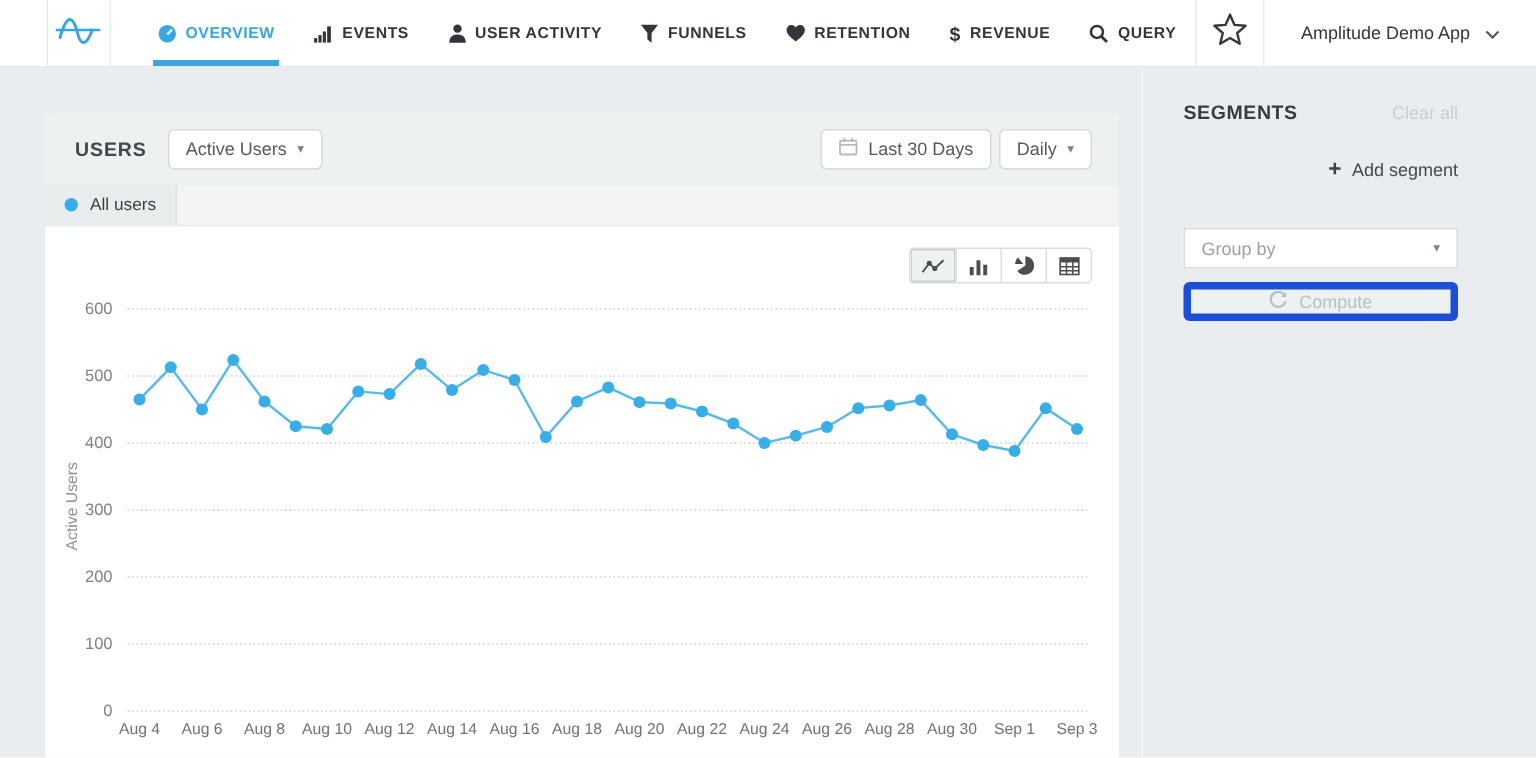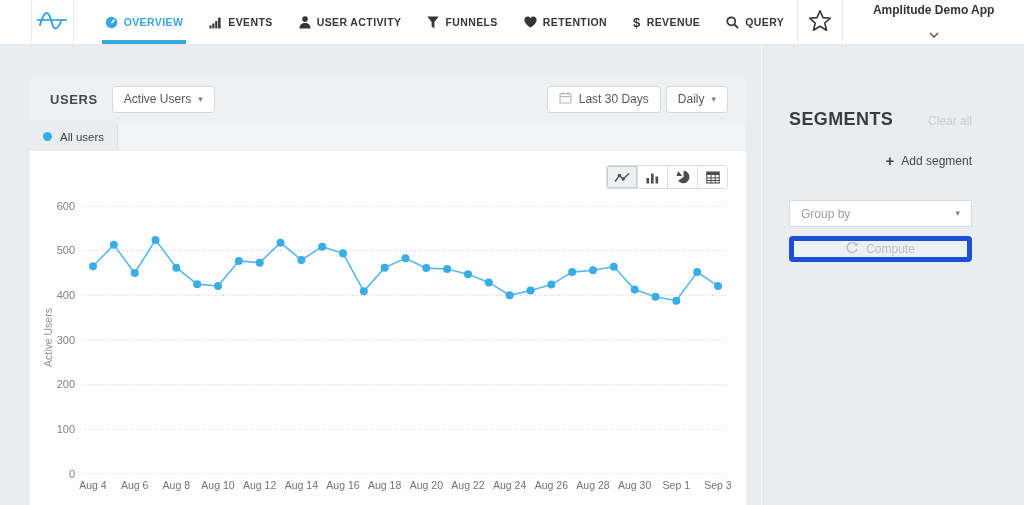--- a/index.html
+++ b/index.html
@@ -14,21 +14,21 @@
     display:flex; align-items:center; justify-content:center; }
   .nav-tabs { display:flex; align-items:stretch; margin-left:18px; flex:1; }
   .nav-tab { position:relative; display:flex; align-items:center; gap:6px; padding:0 13px;
     font-size:10.5px; font-weight:bold; letter-spacing:.4px; color:#32353a; cursor:pointer; white-space:nowrap; }
   .nav-tab svg { display:block; }
   .nav-tab.active { color:#38a6e0; }
   .nav-tab.active::after { content:""; position:absolute; left:10px; right:10px; bottom:0; height:4px; background:#38a6e0; }
   .star-box { width:53px; border-left:1px solid #e8ebed; border-right:1px solid #e8ebed;
     display:flex; align-items:center; justify-content:center; cursor:pointer; }
   .app-box { width:209px; display:flex; align-items:center; justify-content:center; gap:10px;
-    font-size:12px; font-weight:bold; color:#32353a; cursor:pointer;flex-direction:column; }
+    font-size:12px; font-weight:normal; color:#32353a; cursor:pointer; }
 
   
   .main-bg { position:absolute; top:45px; left:0; right:0; bottom:0; background:#e9edef; }
 
   .card { position:absolute; left:30px; top:75px; width:716px; height:450px; }
   .card-header { height:48px; background:#eef1f2; border-radius:4px 4px 0 0;
     display:flex; align-items:center; padding:0 18px 0 20px; }
   .users-label { font-size:13px; font-weight:bold; color:#43484c; letter-spacing:.6px; margin-right:14px; }
   .btn { height:27px; background:#fff; border:1px solid #d5dadd; border-radius:4px;
     display:inline-flex; align-items:center; gap:7px; padding:0 11px; font-size:12px; color:#55595d; cursor:pointer; }
@@ -51,21 +51,21 @@
 
   .ylabel { position:absolute; left:12px; top:67px; height:240px; writing-mode:vertical-rl;
     transform:rotate(180deg); display:flex; align-items:center; justify-content:center;
     font-size:10.5px; color:#8b9094; }
   .chart-svg { position:absolute; left:15px; top:45px; }
 
   
   .sidebar { position:absolute; top:45px; right:0; width:263px; bottom:0; background:#e9edef;
     border-left:1px solid #f5f8f9; padding:22px 52px 0 27px; }
   .seg-head { display:flex; align-items:baseline; justify-content:space-between; }
-  .seg-title { font-size:18px; font-weight:bold; color:#3a3d40; letter-spacing:.4px;margin-top:42px; }
+  .seg-title { font-size:13px; font-weight:bold; color:#3a3d40; letter-spacing:.4px; }
   .clear-all { font-size:12px; color:#c9ced2; cursor:default; }
   .add-seg-row { margin-top:22px; text-align:right; }
   .add-seg { display:inline-flex; align-items:center; gap:7px; font-size:12px; color:#46494d; cursor:pointer; }
   .plus { font-size:15px; font-weight:bold; color:#3e4246; line-height:1; }
   .group-by { margin-top:30px; height:27px; background:#fff; border:1px solid #d8dcdf; border-radius:0;
     display:flex; align-items:center; justify-content:space-between; padding:0 11px;
     font-size:12px; color:#9aa0a5; cursor:pointer; }
   .compute-btn { margin-top:9px; height:26px; background:#eef1f2; border:5px solid #1d4ed8; border-radius:4px;
     display:flex; align-items:center; justify-content:center; gap:8px;
     font-size:12px; color:#b9bfc4; cursor:default; }

